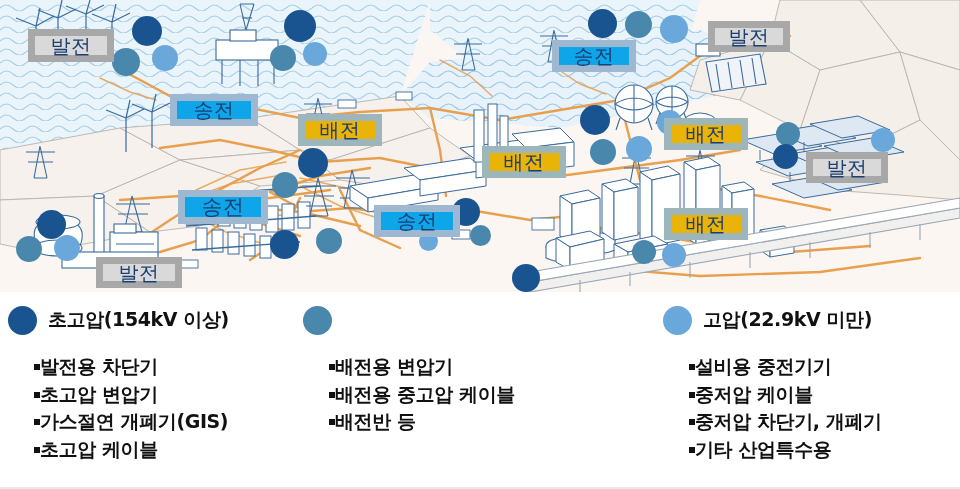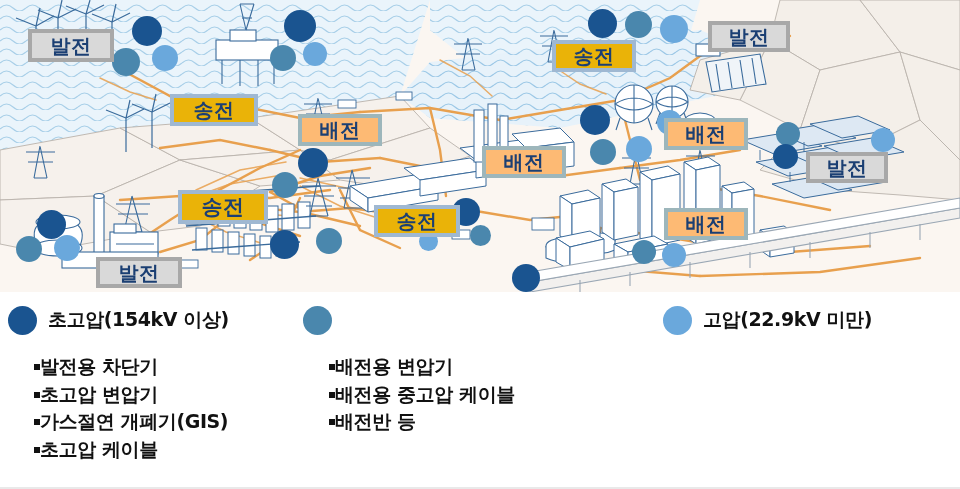--- a/index.html
+++ b/index.html
@@ -29,31 +29,31 @@
     width: 960px; height: 292px;
     display: block;
   }
 
   
   .plaque {
     position: absolute;
     display: flex;
     align-items: center;
     justify-content: center;
-    font-weight: bold;
+    font-weight: normal;
     color: #1b3f73;
-    border: 4px solid #f97316;
+    border: 7px solid #f97316;
     letter-spacing: 0.5px;
     white-space: nowrap;
     line-height: 1;
     z-index: 6;
   }
   .plaque.gen   { background: #d9d9d9; border-color: #a8a8a8; }
-  .plaque.trans { background: #eab308; border-color: #9fb8d2; }
-  .plaque.dist  { background: #fdba74; border-color: #9db6bb; }
+  .plaque.trans { background: #0ea5e9; border-color: #9fb8d2; }
+  .plaque.dist  { background: #eab308; border-color: #9db6bb; }
 
   
   .dot {
     position: absolute;
     border-radius: 50%;
     z-index: 5;
   }
 
   
   .legend {
@@ -530,18 +530,36 @@
               <span class="bullet-sq"></span>
               <span>배전반 등</span>
             </div>
           </div>
         </div>
         <div class="legend-col c2">
           <div class="legend-head">
             <div class="legend-dot" style="background: rgb(106, 168, 220);"></div>
             <div class="legend-title">고압(22.9kV 미만)</div>
           </div>
+          <div class="legend-items">
+            <div class="legend-item">
+              <span class="bullet-sq"></span>
+              <span>설비용 중전기기</span>
+            </div>
+            <div class="legend-item">
+              <span class="bullet-sq"></span>
+              <span>중저압 케이블</span>
+            </div>
+            <div class="legend-item">
+              <span class="bullet-sq"></span>
+              <span>중저압 차단기, 개폐기</span>
+            </div>
+            <div class="legend-item">
+              <span class="bullet-sq"></span>
+              <span>기타 산업특수용</span>
+            </div>
+          </div>
         </div>
       </div>
     <div class="bottom-rule"></div>
   </div>
 
 </div>
 
 </body></html>

